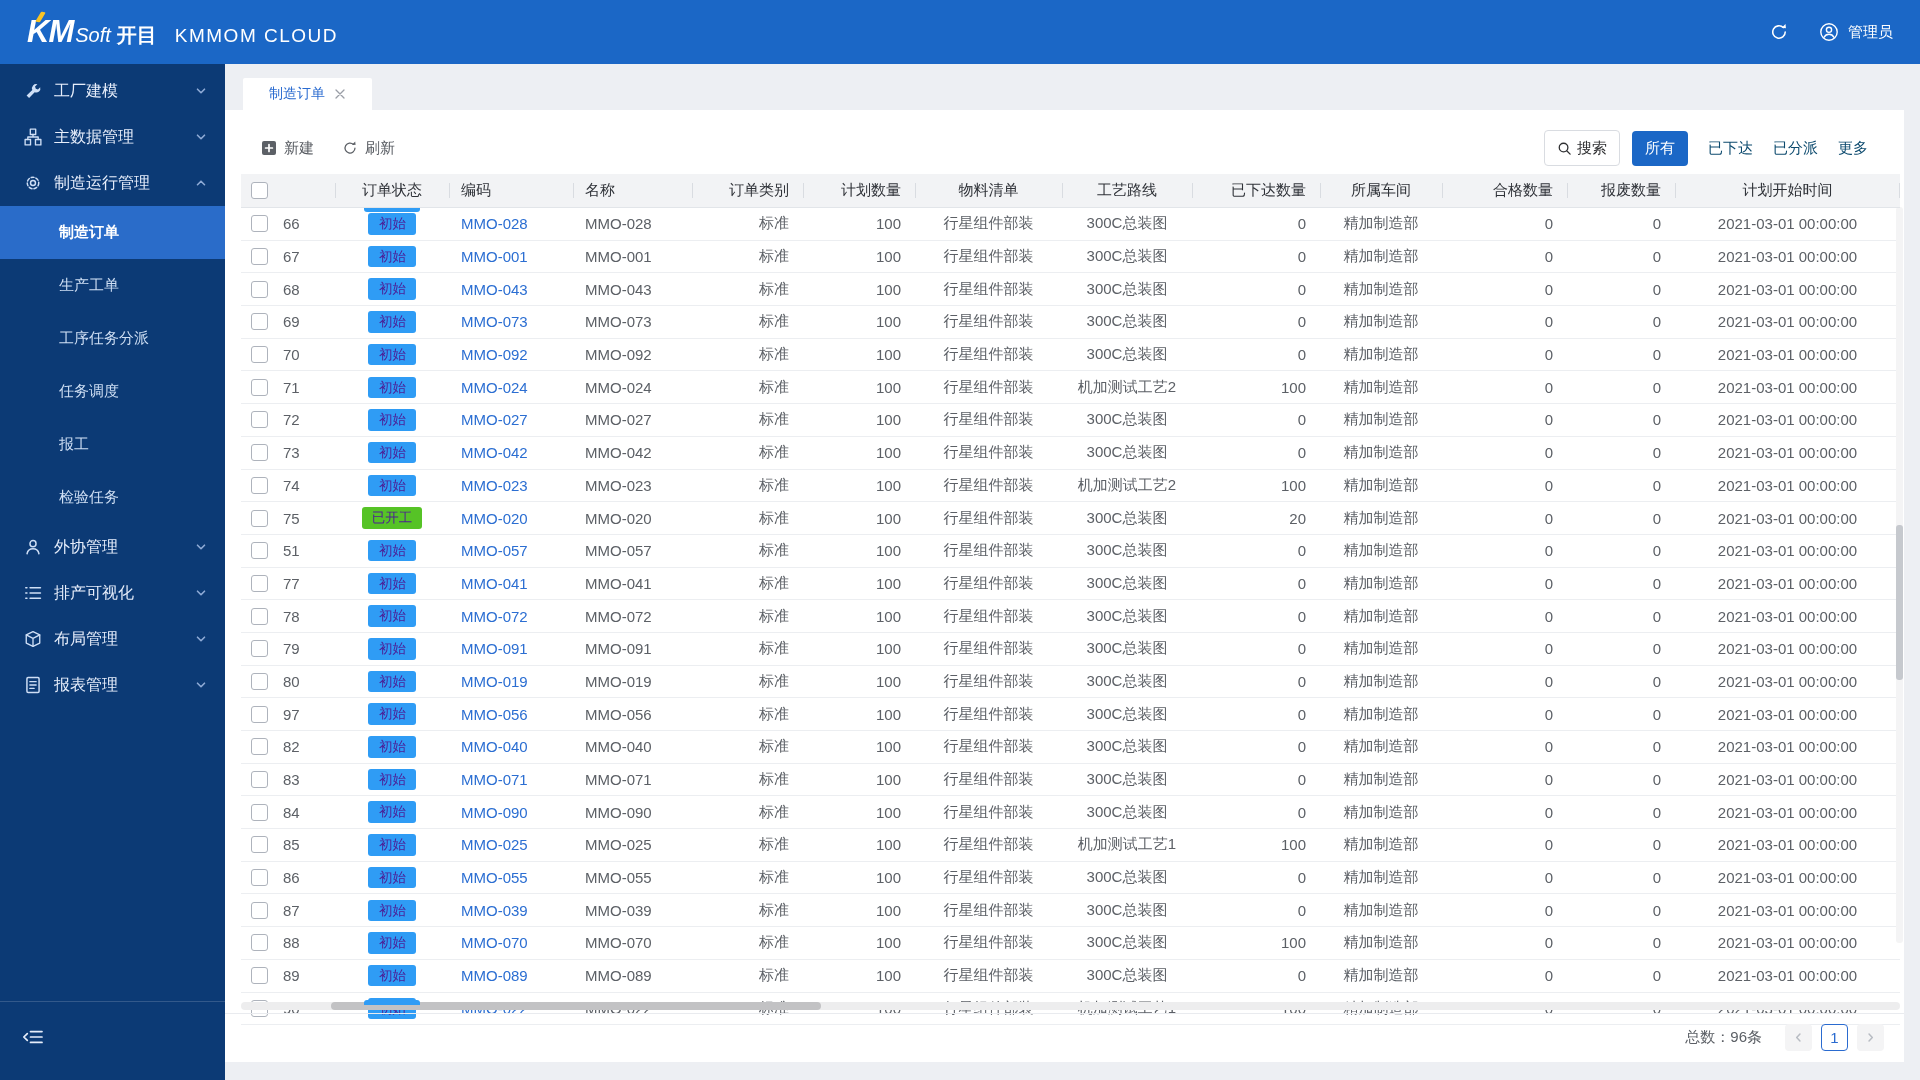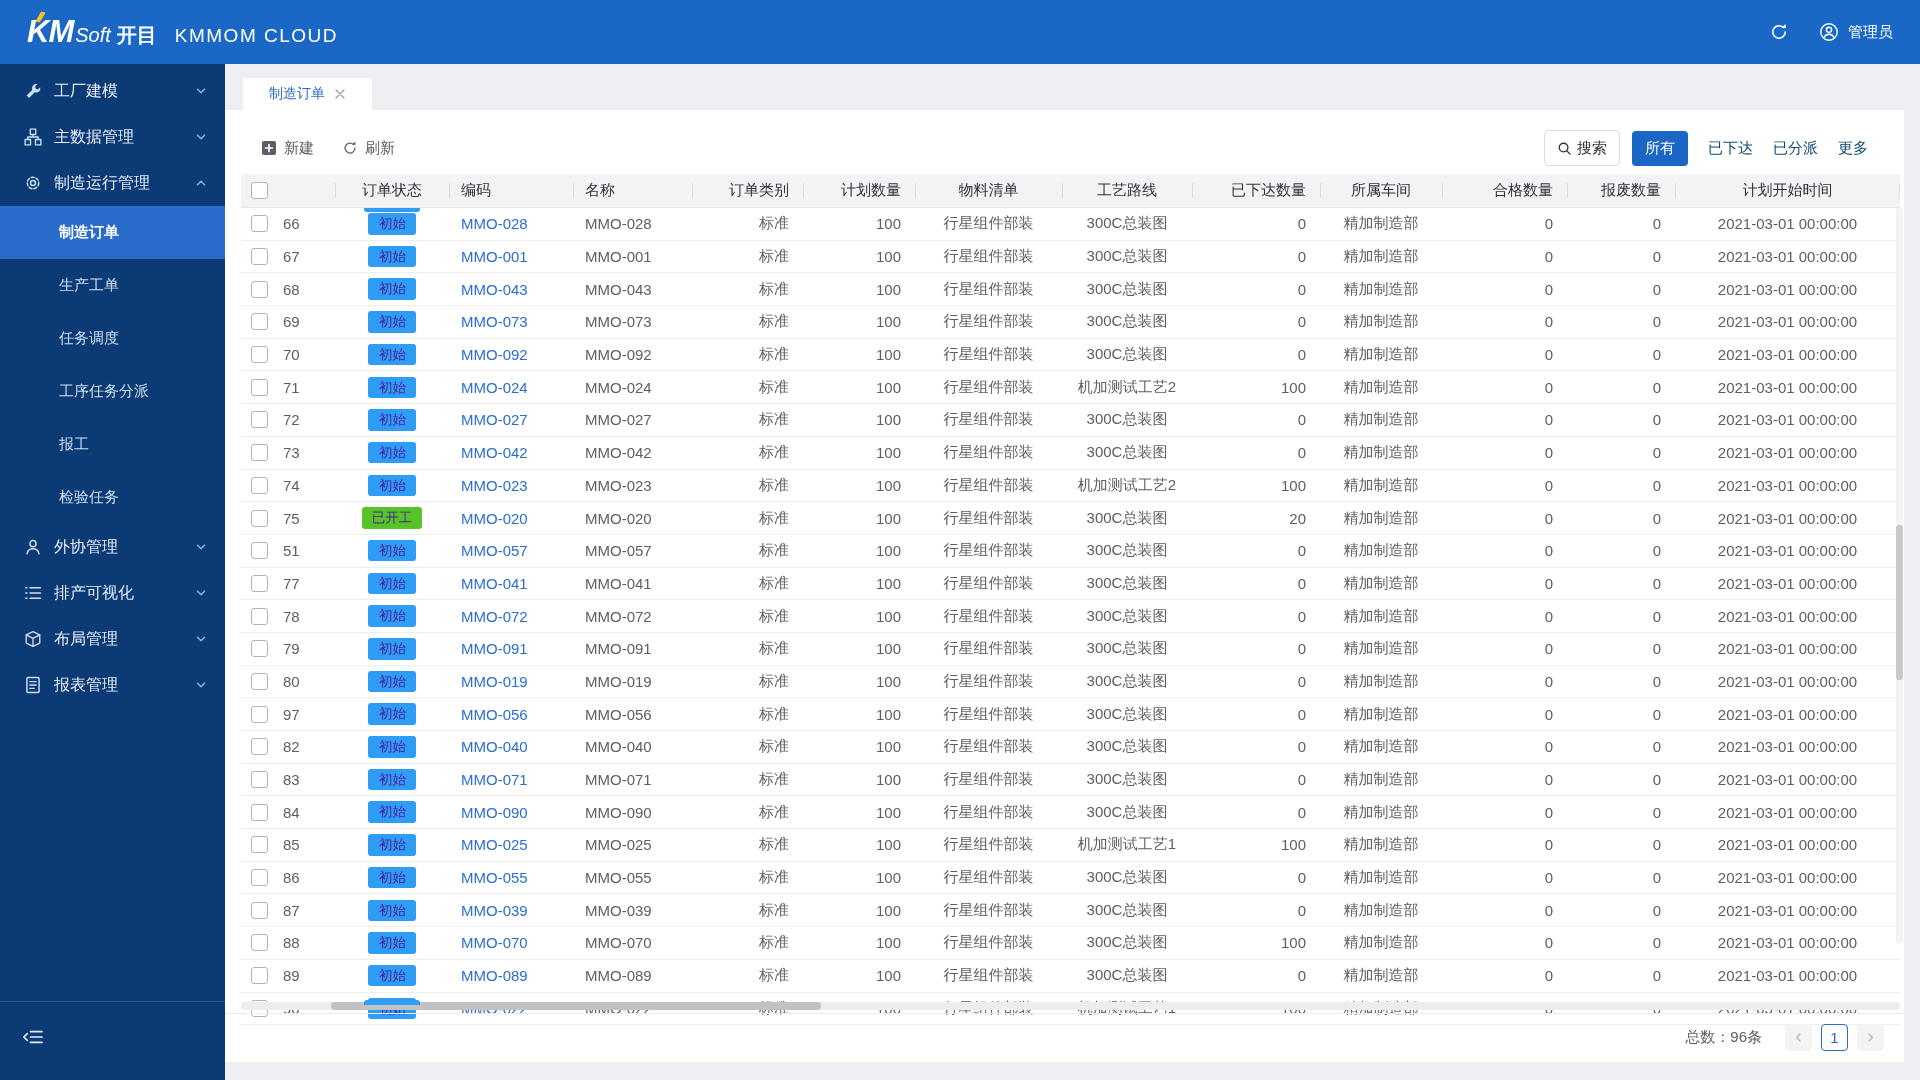--- a/index.html
+++ b/index.html
@@ -148,22 +148,22 @@
         </span>
         <span class="lbl">制造运行管理</span>
         <span class="chev">
           <svg viewBox="0 0 12 12" width="100%" height="100%" fill="none" stroke="currentColor" stroke-width="1.4" stroke-linecap="round" stroke-linejoin="round">
             <path d="M2.5 7.7 6 4.2 9.5 7.7" stroke-width="1.6"></path>
           </svg>
         </span>
       </div>
       <div class="sub-item active">制造订单</div>
       <div class="sub-item">生产工单</div>
+      <div class="sub-item">工序任务分派</div>
       <div class="sub-item">任务调度</div>
-      <div class="sub-item">工序任务分派</div>
       <div class="sub-item">报工</div>
       <div class="sub-item">检验任务</div>
       <div class="side-item">
         <span class="s-ic">
           <svg viewBox="0 0 16 16" width="100%" height="100%" fill="none" stroke="currentColor" stroke-width="1.4" stroke-linecap="round" stroke-linejoin="round">
             <circle cx="8" cy="5" r="2.7" stroke-width="1.3"></circle>
             <path d="M2.7 14a5.4 5.4 0 0 1 10.6 0" stroke-width="1.3"></path>
           </svg>
         </span>
         <span class="lbl">外协管理</span>

